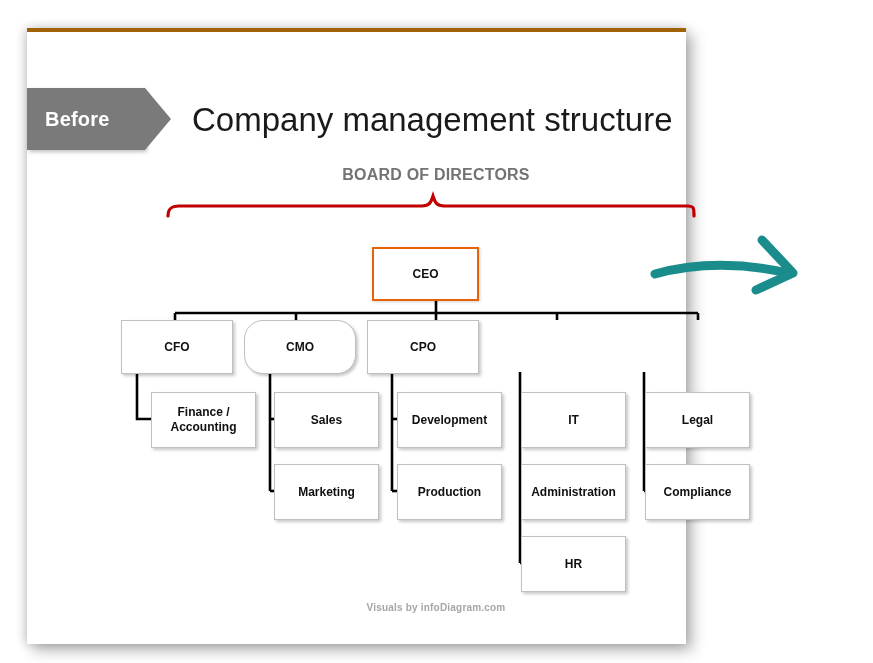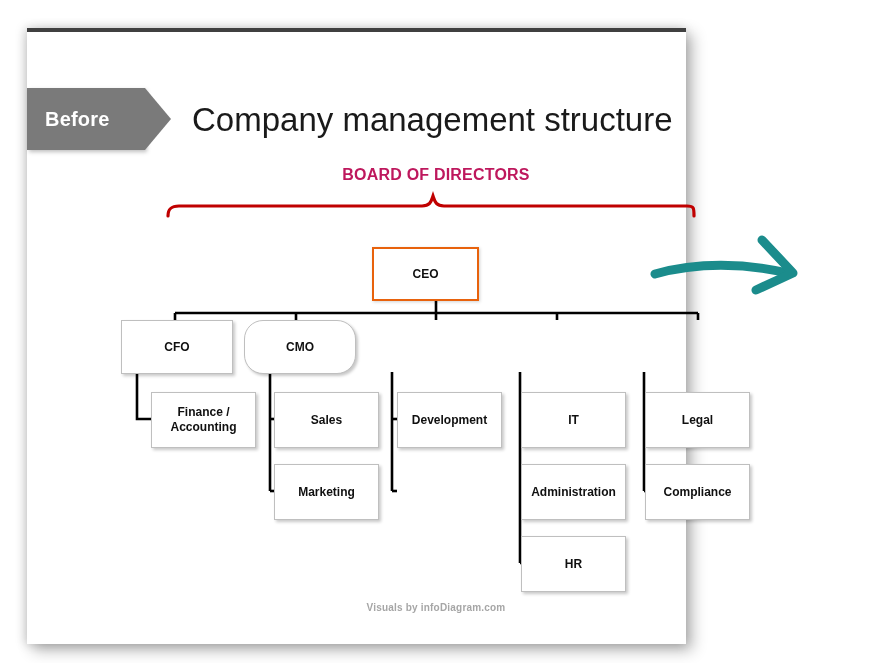--- a/index.html
+++ b/index.html
@@ -8,21 +8,21 @@
     background:#ffffff;
     font-family:"Liberation Sans", sans-serif;
     overflow:hidden;
   }
   #stage{position:relative;width:873px;height:663px;}
 
   
   #slide{
     position:absolute;left:27px;top:28px;width:659px;height:612px;
     background:#ffffff;
-    border-top:4px solid #404040;
+    border-top:4px solid #a16207;
     box-shadow:6px 6px 14px rgba(0,0,0,.30), -2px 0 10px rgba(0,0,0,.18);
   }
 
   
   #before-tag{
     position:absolute;left:0px;top:56px;width:118px;height:62px;
     background:#7A7A7A;
     display:flex;align-items:center;
     box-shadow:2px 2px 4px rgba(0,0,0,.25);
   }
@@ -42,21 +42,21 @@
     position:absolute;left:165px;top:58px;width:620px;height:60px;
     display:flex;align-items:center;
     font-size:33px;color:#1a1a1a;font-weight:400;
     white-space:nowrap;
   }
 
   
   #bod{
     position:absolute;left:248px;top:134px;width:322px;
     text-align:center;
-    font-size:16px;font-weight:bold;color:#be185d;
+    font-size:16px;font-weight:bold;color:#737373;
     letter-spacing:.2px;
   }
 
   
   .ov{position:absolute;left:0;top:0;width:818px;height:612px;overflow:visible;}
 
   
   .node{
     position:absolute;background:#ffffff;border:1px solid #BFBFBF;
     box-shadow:2px 2px 3px rgba(0,0,0,.22);
@@ -127,39 +127,45 @@
     <div class="node ceo" style="left:345px;top:215px;width:103px;height:50px;">
       <span class="t">CEO</span>
     </div>
 
     <div class="node" style="left:94px;top:288px;width:110px;height:52px;">
       <span class="t">CFO</span>
     </div>
     <div class="node" style="left:217px;top:288px;width:110px;height:52px;border-radius:19px;">
       <span class="t">CMO</span>
     </div>
+    <div class="node" style="left:340px;top:288px;width:110px;height:52px;">
+      <span class="t">CPO</span>
+    </div>
 
     <div class="node" style="left:124px;top:360px;width:103px;height:54px;">
       <span class="t ml">Finance /<br>Accounting</span>
     </div>
     <div class="node" style="left:247px;top:360px;width:103px;height:54px;">
       <span class="t">Sales</span>
     </div>
     <div class="node" style="left:370px;top:360px;width:103px;height:54px;">
       <span class="t">Development</span>
     </div>
     <div class="node" style="left:494px;top:360px;width:103px;height:54px;">
       <span class="t">IT</span>
     </div>
     <div class="node" style="left:618px;top:360px;width:103px;height:54px;">
       <span class="t">Legal</span>
     </div>
 
     <div class="node" style="left:247px;top:432px;width:103px;height:54px;">
       <span class="t">Marketing</span>
+    </div>
+    <div class="node" style="left:370px;top:432px;width:103px;height:54px;">
+      <span class="t">Production</span>
     </div>
     <div class="node" style="left:494px;top:432px;width:103px;height:54px;">
       <span class="t">Administration</span>
     </div>
     <div class="node" style="left:618px;top:432px;width:103px;height:54px;">
       <span class="t">Compliance</span>
     </div>
 
     <div class="node" style="left:494px;top:504px;width:103px;height:54px;">
       <span class="t">HR</span>

